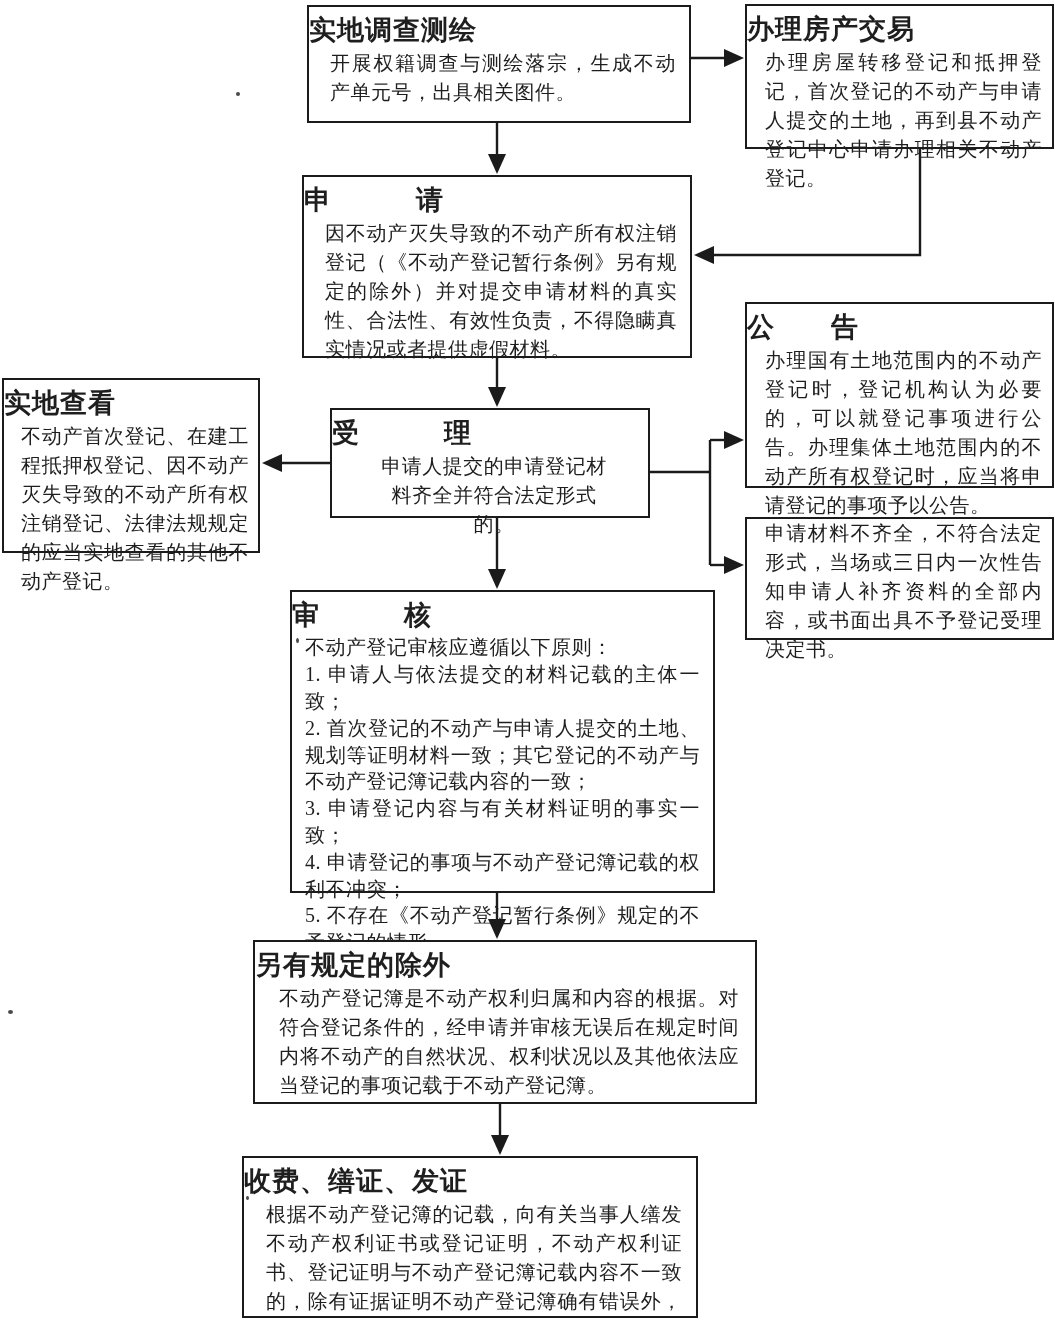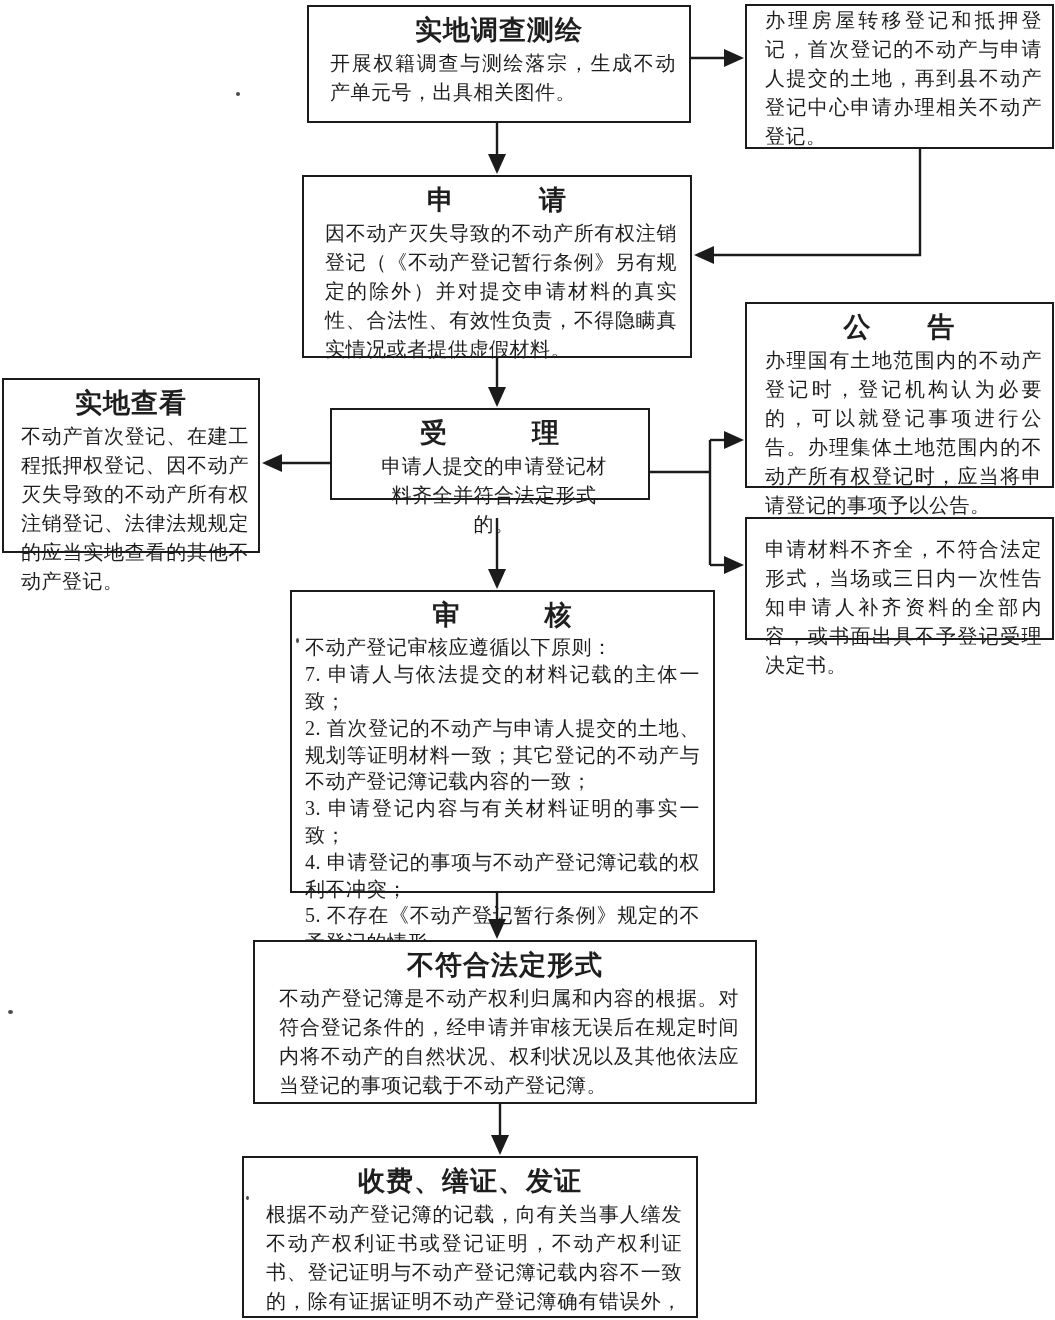--- a/index.html
+++ b/index.html
@@ -19,40 +19,40 @@
     width: 1055px; height: 1320px;
     pointer-events: none;
   }
   .node {
     position: absolute;
     box-sizing: border-box;
     border: 2px solid #1b1b1b;
     background: #ffffff;
   }
   .node-title {
-    text-align: center;
+    text-align: left;
     font-weight: 700;
     font-size: 27px;
     letter-spacing: 1px;
     margin: 7px 0 3px 0;
     line-height: 1.2;
     white-space: pre;
   }
   .node-body {
     font-size: 20px;
     line-height: 1.55;
     letter-spacing: 0.5px;
     padding: 0 13px;
     text-align: justify;
     text-justify: inter-ideograph;
   }
   .body-center { text-align: center; }
   .tight   { line-height: 1.45; margin-left: 8px; }
   .tighter { line-height: 1.34; }
-  .no-title-pad { padding-top: 16px; }
+  .no-title-pad { }
   .review-line { margin: 0; }
   .speck {
     position: absolute;
     background: #4a4a4a;
     border-radius: 50%;
   }
 </style>
 </head>
 <body>
 
@@ -95,61 +95,62 @@
       <polygon points="500,1155 491,1135 509,1135"></polygon>
     </g>
   </svg>
 
   <div class="node" style="left:307px; top:5px; width:384px; height:118px;">
     <div class="node-title">实地调查测绘</div>
     <div class="node-body tight">开展权籍调查与测绘落宗，生成不动产单元号，出具相关图件。</div>
   </div>
 
   <div class="node" style="left:745px; top:4px; width:309px; height:145px;">
+    <div class="node-title">办理房产交易</div>
     <div class="node-body tight" style="padding:0 10px;">办理房屋转移登记和抵押登记，首次登记的不动产与申请人提交的土地，再到县不动产登记中心申请办理相关不动产登记。</div>
   </div>
 
   <div class="node" style="left:302px; top:175px; width:390px; height:183px;">
     <div class="node-title">申　　　请</div>
     <div class="node-body tight">因不动产灭失导致的不动产所有权注销登记（《不动产登记暂行条例》另有规定的除外）并对提交申请材料的真实性、合法性、有效性负责，不得隐瞒真实情况或者提供虚假材料。</div>
   </div>
 
   <div class="node" style="left:745px; top:302px; width:309px; height:186px;">
     <div class="node-title">公　　告</div>
     <div class="node-body tight" style="padding:0 10px;">办理国有土地范围内的不动产登记时，登记机构认为必要的，可以就登记事项进行公告。办理集体土地范围内的不动产所有权登记时，应当将申请登记的事项予以公告。</div>
   </div>
 
   <div class="node" style="left:2px; top:378px; width:258px; height:175px;">
     <div class="node-title">实地查看</div>
     <div class="node-body tight" style="padding:0 9px;">不动产首次登记、在建工程抵押权登记、因不动产灭失导致的不动产所有权注销登记、法律法规规定的应当实地查看的其他不动产登记。</div>
   </div>
 
-  <div class="node" style="left:330px; top:408px; width:320px; height:92px;">
+  <div class="node" style="left:330px; top:408px; width:320px; height:110px;">
     <div class="node-title">受　　　理</div>
     <div class="node-body body-center tight" style="padding:0 38px;">申请人提交的申请登记材料齐全并符合法定形式的。</div>
   </div>
 
   <div class="node" style="left:745px; top:517px; width:309px; height:123px;">
     <div class="node-body tight no-title-pad" style="padding-left:10px; padding-right:10px;">申请材料不齐全，不符合法定形式，当场或三日内一次性告知申请人补齐资料的全部内容，或书面出具不予登记受理决定书。</div>
   </div>
 
   <div class="node" style="left:290px; top:590px; width:425px; height:303px;">
     <div class="node-title">审　　　核</div>
     <div class="node-body tighter">
       <p class="review-line">不动产登记审核应遵循以下原则：</p>
-      <p class="review-line">7. 申请人与依法提交的材料记载的主体一致；</p>
+      <p class="review-line">1. 申请人与依法提交的材料记载的主体一致；</p>
       <p class="review-line">2. 首次登记的不动产与申请人提交的土地、规划等证明材料一致；其它登记的不动产与不动产登记簿记载内容的一致；</p>
       <p class="review-line">3. 申请登记内容与有关材料证明的事实一致；</p>
       <p class="review-line">4. 申请登记的事项与不动产登记簿记载的权利不冲突；</p>
       <p class="review-line">5. 不存在《不动产登记暂行条例》规定的不予登记的情形。</p>
     </div>
   </div>
 
   <div class="node" style="left:253px; top:940px; width:504px; height:164px;">
-    <div class="node-title">不符合法定形式</div>
+    <div class="node-title">另有规定的除外</div>
     <div class="node-body tight" style="padding:0 16px;">不动产登记簿是不动产权利归属和内容的根据。对符合登记条件的，经申请并审核无误后在规定时间内将不动产的自然状况、权利状况以及其他依法应当登记的事项记载于不动产登记簿。</div>
   </div>
 
   <div class="node" style="left:242px; top:1156px; width:456px; height:162px;">
     <div class="node-title">收费、缮证、发证</div>
     <div class="node-body tight" style="padding:0 14px;">根据不动产登记簿的记载，向有关当事人缮发不动产权利证书或登记证明，不动产权利证书、登记证明与不动产登记簿记载内容不一致的，除有证据证明不动产登记簿确有错误外，以不动产登记簿为准；登记机构缮证；当事人交费后领证。</div>
   </div>
 
   <div class="speck" style="left:236px; top:92px;  width:4px; height:4px;"></div>
   <div class="speck" style="left:8px;   top:1010px; width:5px; height:4px;"></div>

